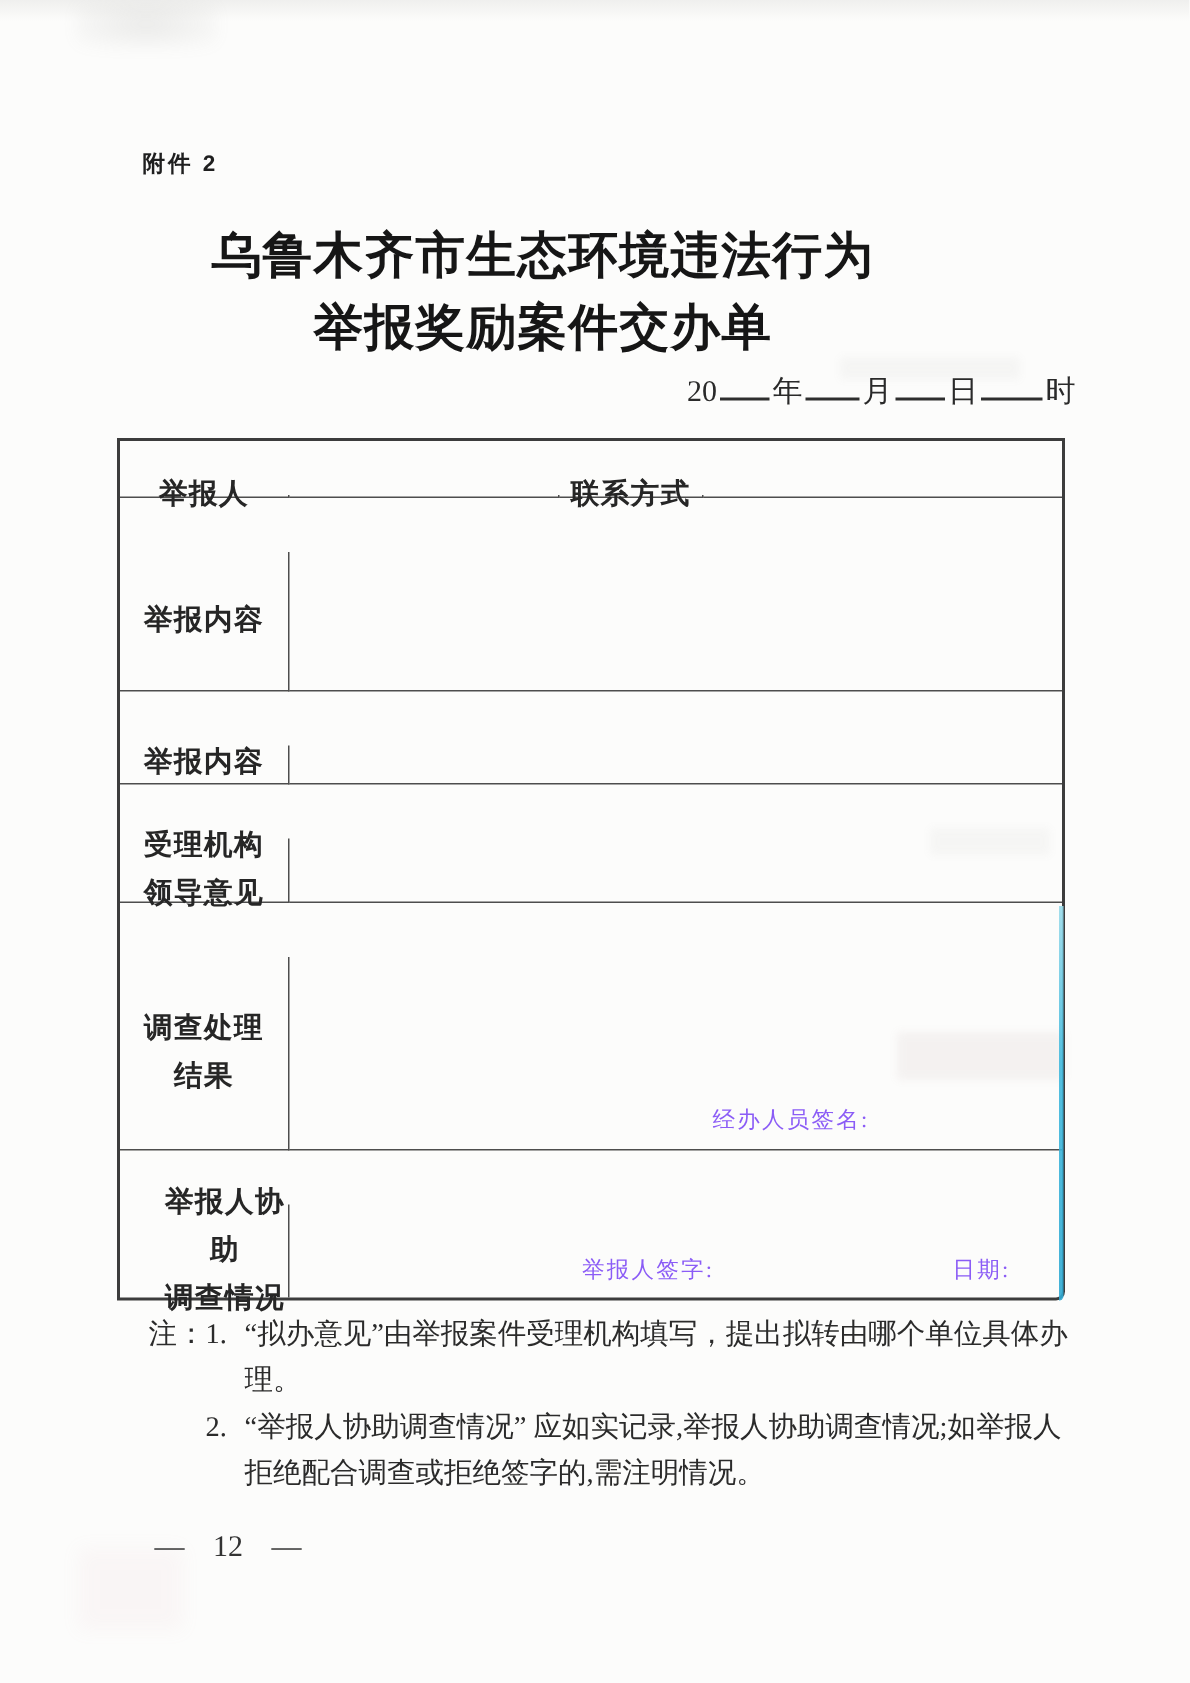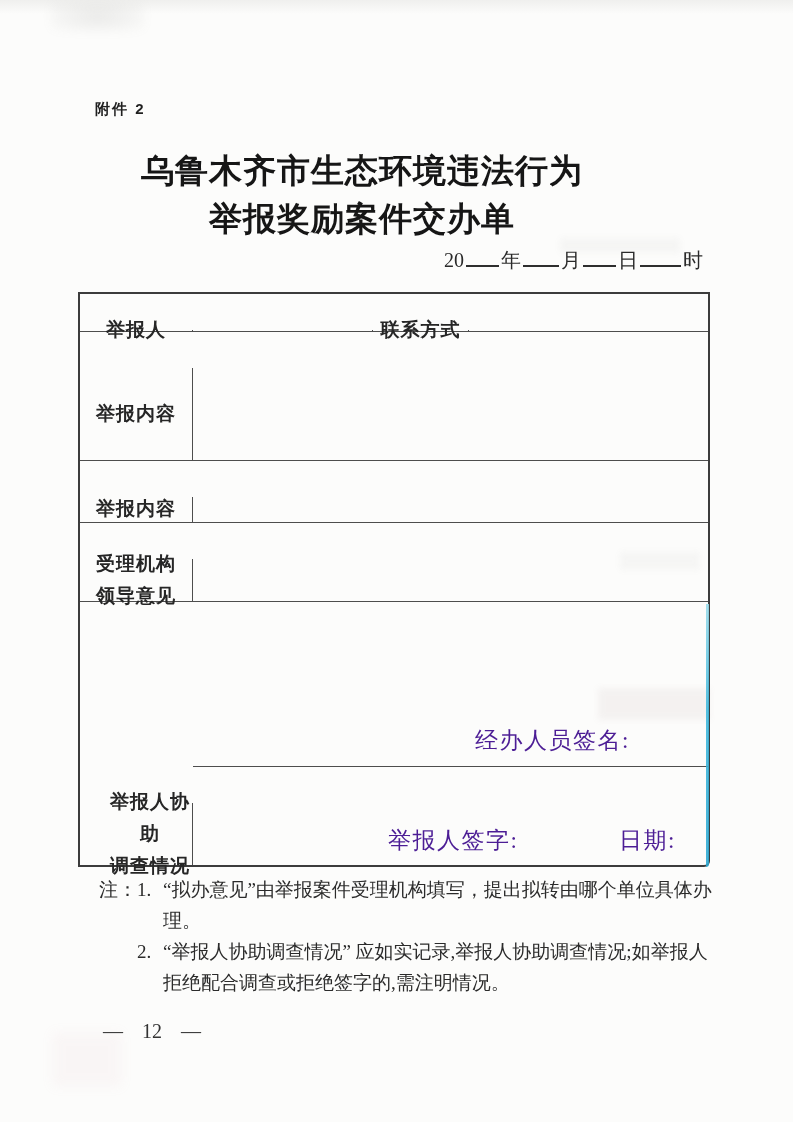--- a/index.html
+++ b/index.html
@@ -19,21 +19,21 @@
     font-weight:700;font-size:15px;color:#1f1f1f;letter-spacing:2px;
   }
   .title-block{
     position:absolute;left:0;top:147px;width:636px;text-align:center;margin-left:44px;
   }
   .title-line{
     font-weight:700;font-size:33px;line-height:48px;color:#161616;
     letter-spacing:1px;
   }
   .date-line{
-    position:absolute;left:443px;top:244px;
+    position:absolute;left:457px;top:244px;
     font-size:20px;color:#2a2a2a;white-space:nowrap;
   }
   .date-line .unit{margin:0 1px;}
   .blank{
     display:inline-block;height:1.05em;vertical-align:baseline;
     border-bottom:2px solid #2e2e2e;margin:0 1px;
   }
   .blank.w1{width:33px}.blank.w2{width:36px}.blank.w3{width:33px}.blank.w4{width:41px}
 
   
@@ -52,26 +52,26 @@
   .lbl{
     display:flex;align-items:center;justify-content:center;
     text-align:center;
     font-family:"Liberation Sans","DejaVu Sans",sans-serif;
     font-weight:700;font-size:19px;line-height:1.7;color:#262626;
     letter-spacing:1px;
   }
   .lbl span{white-space:pre-line;}
   .val{position:relative;}
   .sig{
-    position:absolute;font-size:23px;color:#4c1d95;letter-spacing:1.5px;
+    position:absolute;font-size:15px;color:#8b5cf6;letter-spacing:1.5px;
     white-space:nowrap;
   }
   .sig.officer{left:282px;bottom:10px;}
   .sig.reporter{left:195px;bottom:9px;}
-  .sig.date{left:426px;bottom:9px;}
+  .sig.date{left:442px;bottom:9px;}
   .blue-edge{
     position:absolute;right:-1px;top:310px;bottom:-2px;width:3px;
     background:linear-gradient(#9adbea,#41b9dd 40%,#2fa9d2);
     border-bottom-right-radius:5px;opacity:.9;
   }
 
   
   .notes{position:absolute;left:99px;top:874px;width:624px;}
   .note-row{display:flex;align-items:flex-start;font-size:19px;line-height:31px;color:#2b2b2b;}
   .note-marker{width:38px;flex:none;}
@@ -133,20 +133,24 @@
     <span>举报内容</span>
   </div>
   <div class="cell val span last-col"></div>
 
   <div class="cell lbl">
     <span>受理机构
 领导意见</span>
   </div>
   <div class="cell val span last-col"></div>
 
+  <div class="cell lbl">
+    <span>调查处理
+结果</span>
+  </div>
   <div class="cell val span last-col">
     <span class="sig officer">经办人员签名:</span>
   </div>
 
   <div class="cell lbl last-row">
     <span>举报人协助
 调查情况</span>
   </div>
   <div class="cell val span last-col last-row">
     <span class="sig reporter">举报人签字:</span>

